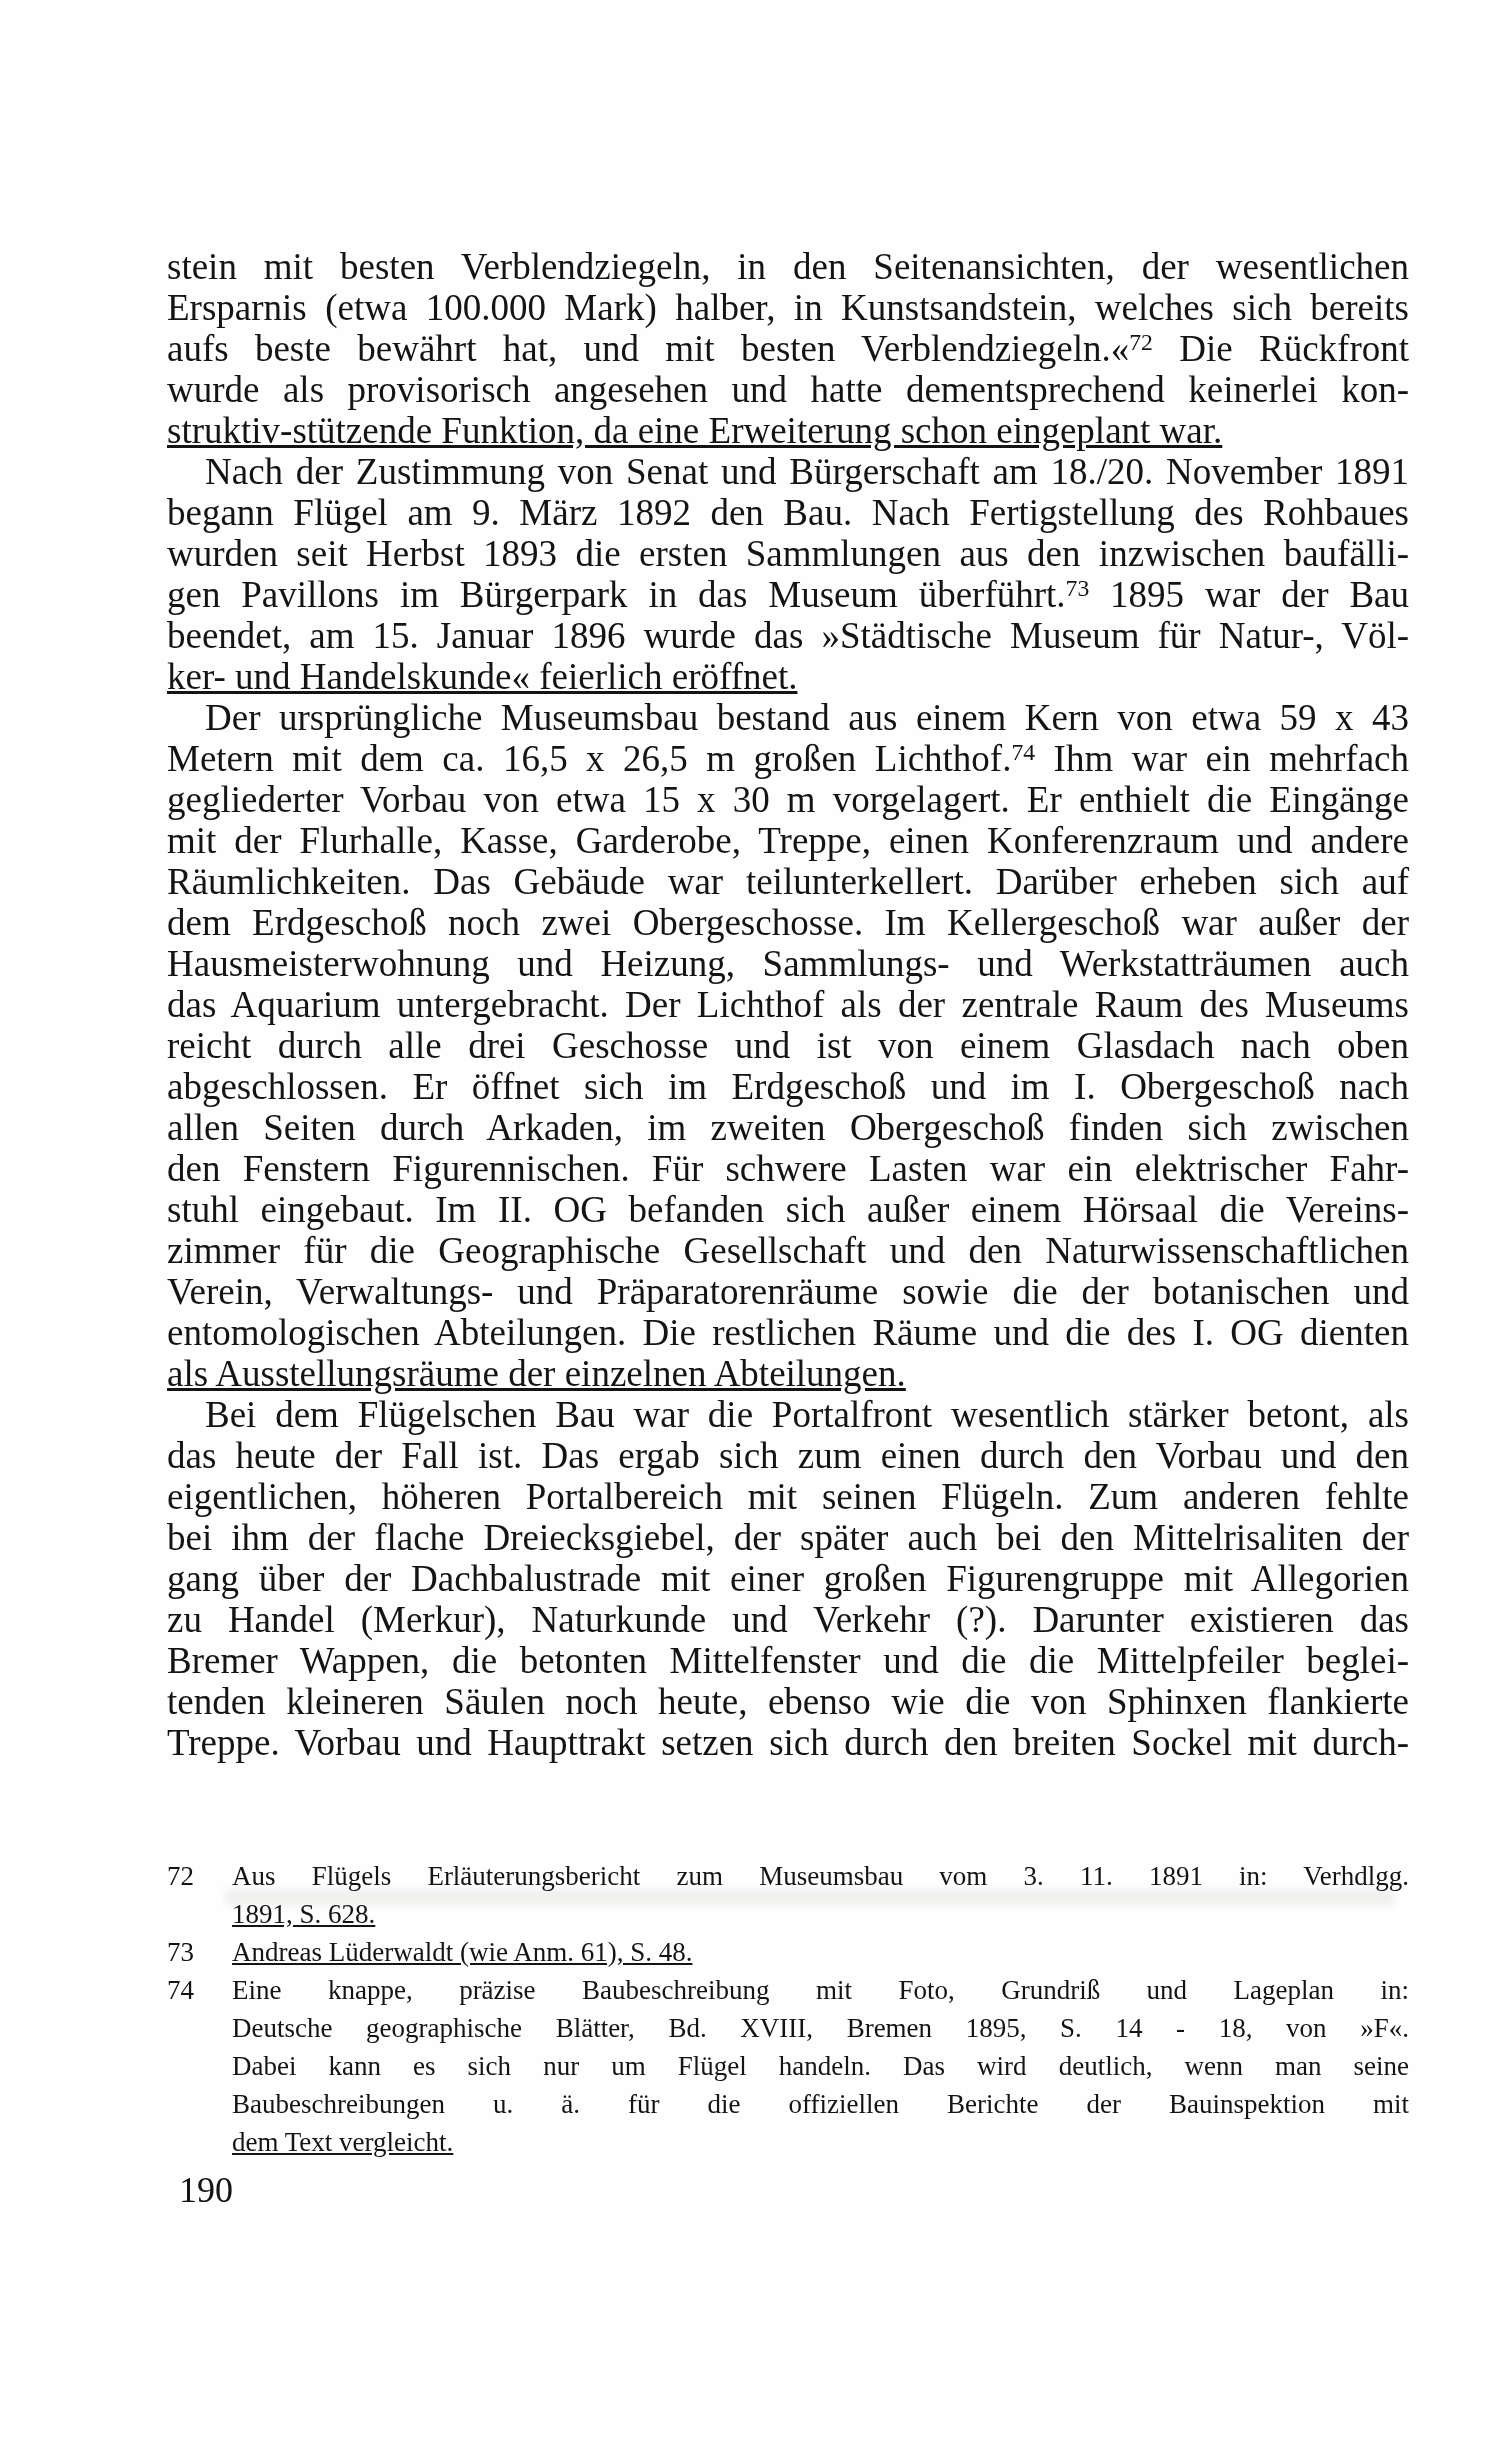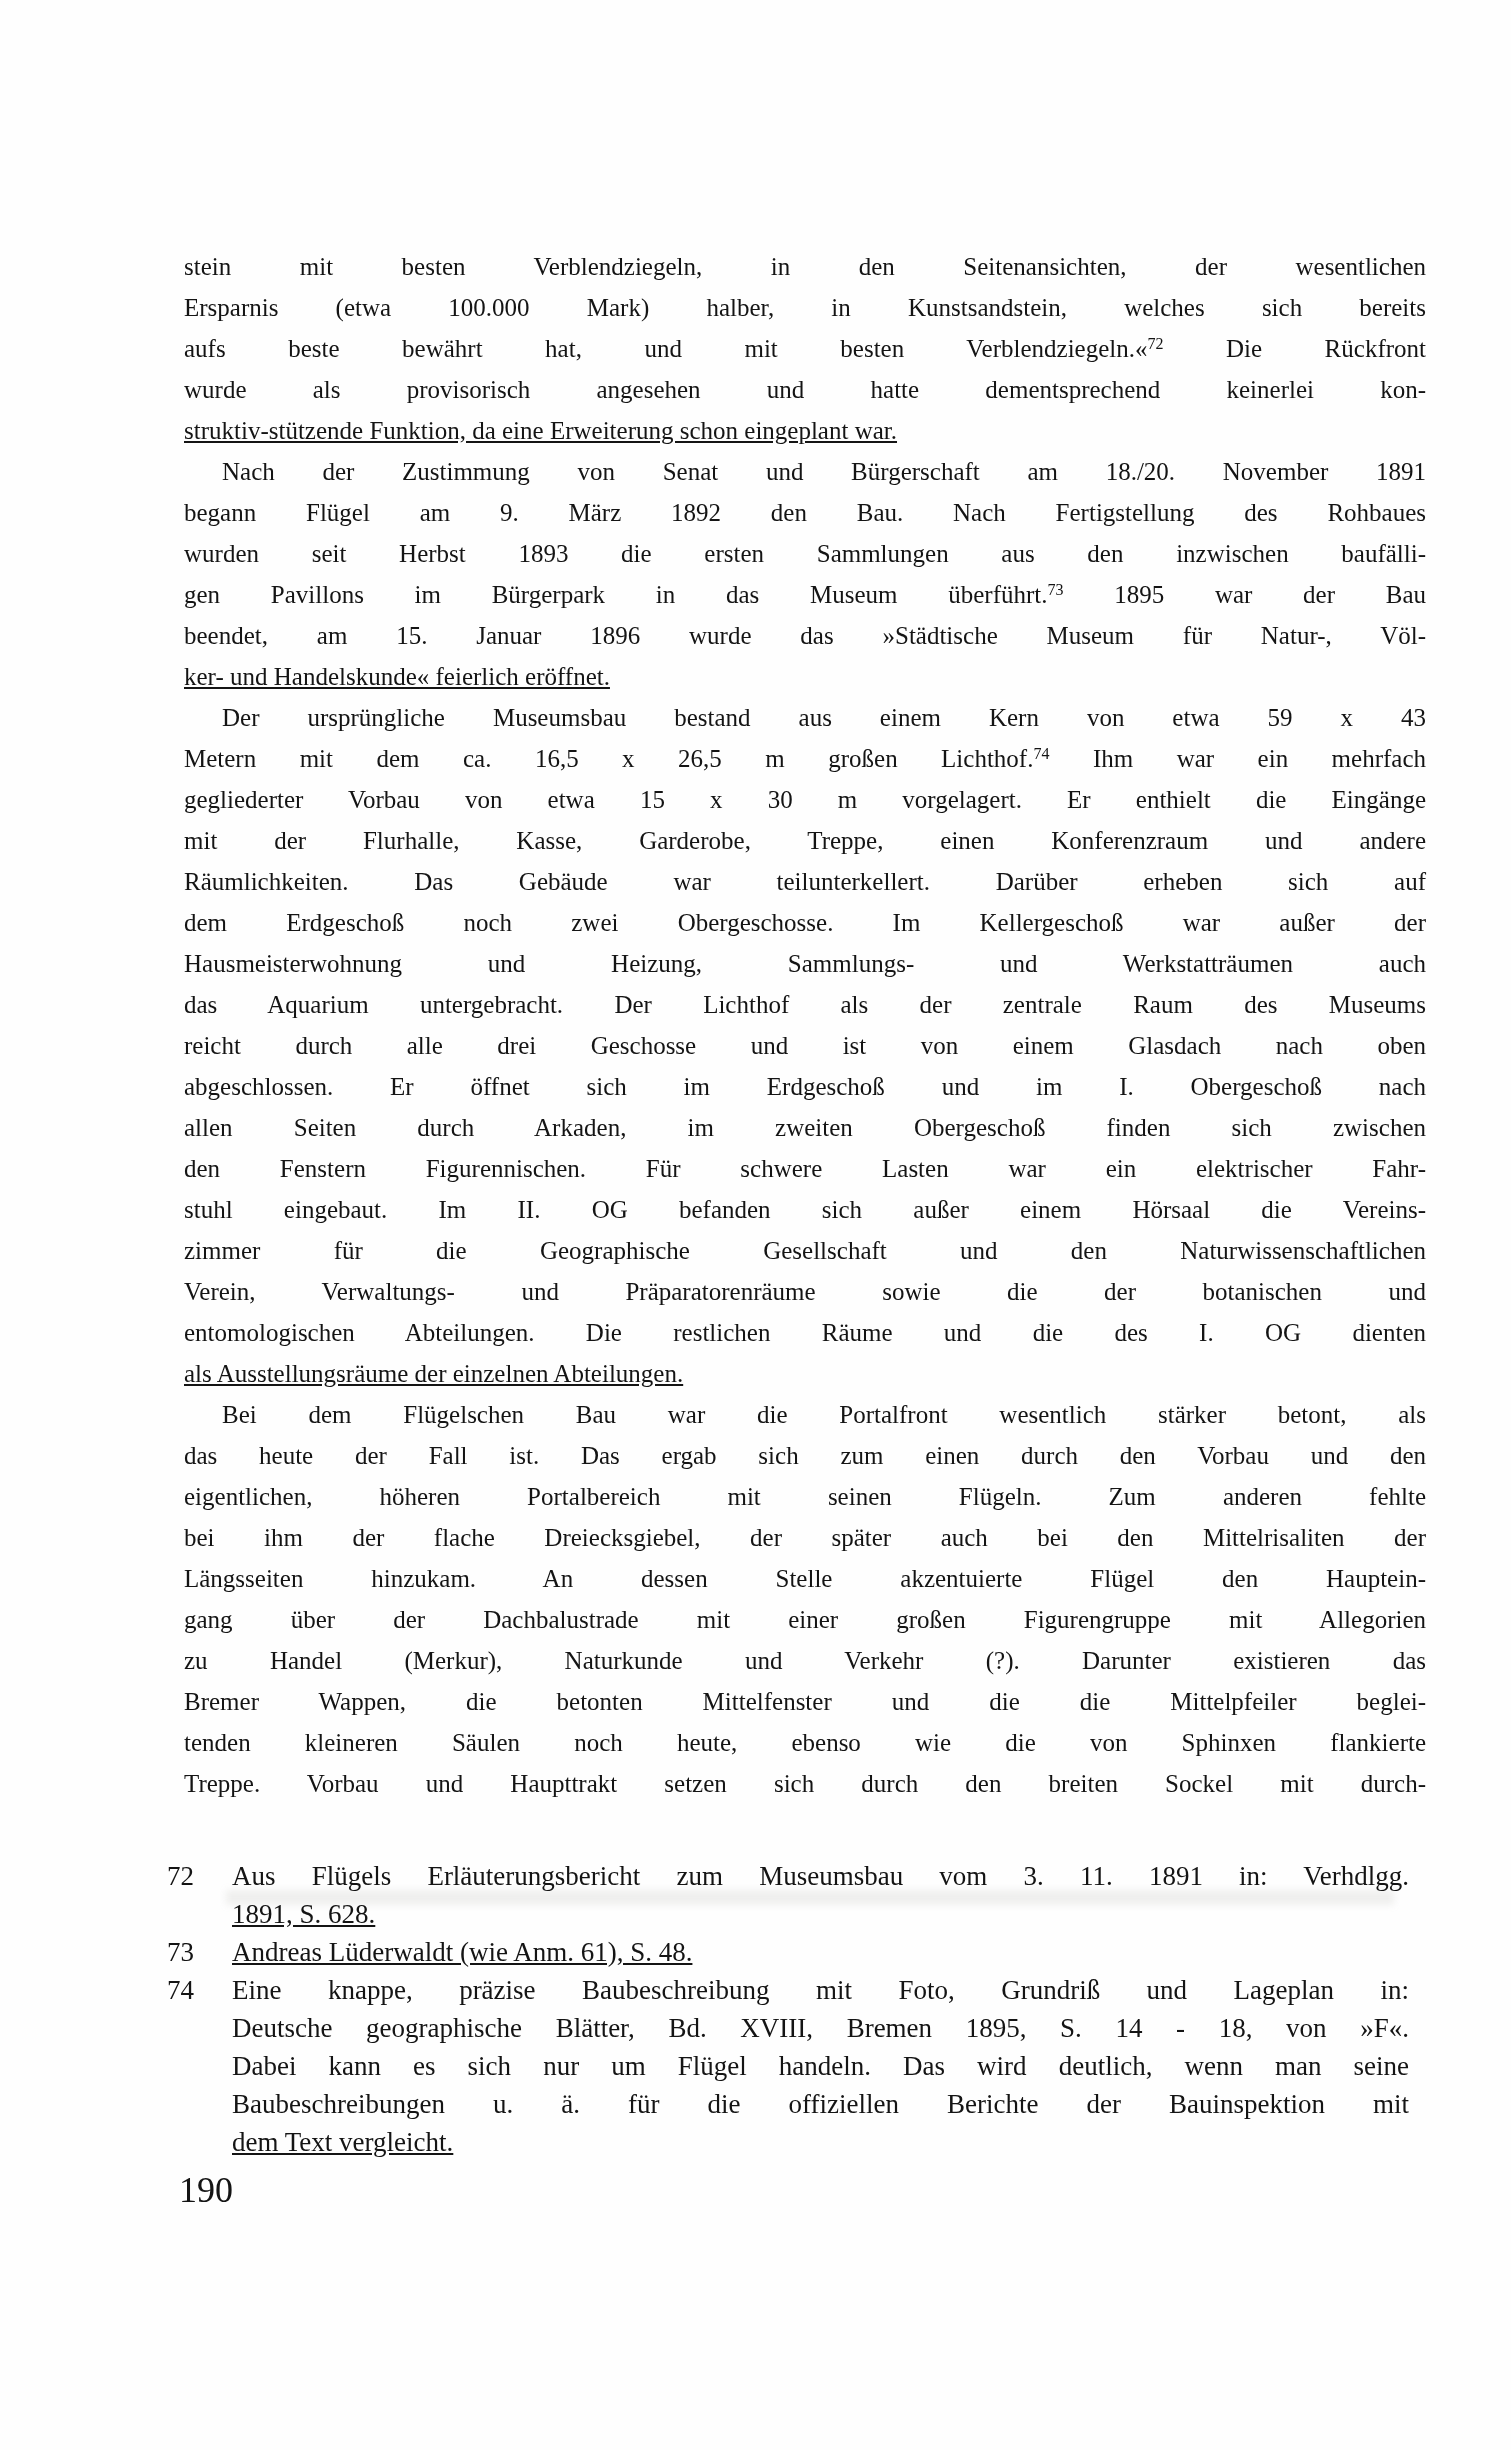--- a/index.html
+++ b/index.html
@@ -11,24 +11,24 @@
     position:relative;
     width:1511px;
     height:2450px;
     background:var(--paper);
     font-family:"Liberation Serif","DejaVu Serif",serif;
     color:var(--ink);
     overflow:hidden;
   }
   .body-text{
     position:absolute;
-    left:184px;
+    left:167px;
     top:246px;
     width:1242px;
-    font-size:25px;
+    font-size:37px;
     line-height:41px;
   }
   .para{margin:0;}
   .line{
     text-align:justify;
     text-align-last:justify;
     white-space:normal;
   }
   .line.unjust{text-align-last:left;text-decoration:underline;}
   .line.indent{text-indent:38px;}
@@ -107,21 +107,20 @@
         <div class="line">zimmer für die Geographische Gesellschaft und den Naturwissenschaftlichen</div>
         <div class="line">Verein, Verwaltungs- und Präparatorenräume sowie die der botanischen und</div>
         <div class="line">entomologischen Abteilungen. Die restlichen Räume und die des I. OG dienten</div>
         <div class="line unjust">als Ausstellungsräume der einzelnen Abteilungen.</div>
       </div>
       <div class="para">
         <div class="line indent">Bei dem Flügelschen Bau war die Portalfront wesentlich stärker betont, als</div>
         <div class="line">das heute der Fall ist. Das ergab sich zum einen durch den Vorbau und den</div>
         <div class="line">eigentlichen, höheren Portalbereich mit seinen Flügeln. Zum anderen fehlte</div>
         <div class="line">bei ihm der flache Dreiecksgiebel, der später auch bei den Mittelrisaliten der</div>
-        <div class="line">Längsseiten hinzukam. An dessen Stelle akzentuierte Flügel den Hauptein-</div>
         <div class="line">gang über der Dachbalustrade mit einer großen Figurengruppe mit Allegorien</div>
         <div class="line">zu Handel (Merkur), Naturkunde und Verkehr (?). Darunter existieren das</div>
         <div class="line">Bremer Wappen, die betonten Mittelfenster und die die Mittelpfeiler beglei-</div>
         <div class="line">tenden kleineren Säulen noch heute, ebenso wie die von Sphinxen flankierte</div>
         <div class="line">Treppe. Vorbau und Haupttrakt setzen sich durch den breiten Sockel mit durch-</div>
       </div>
     </div>
   <div class="scan-artifact-band"></div>
   <div class="footnotes">
       <div class="footnote">

